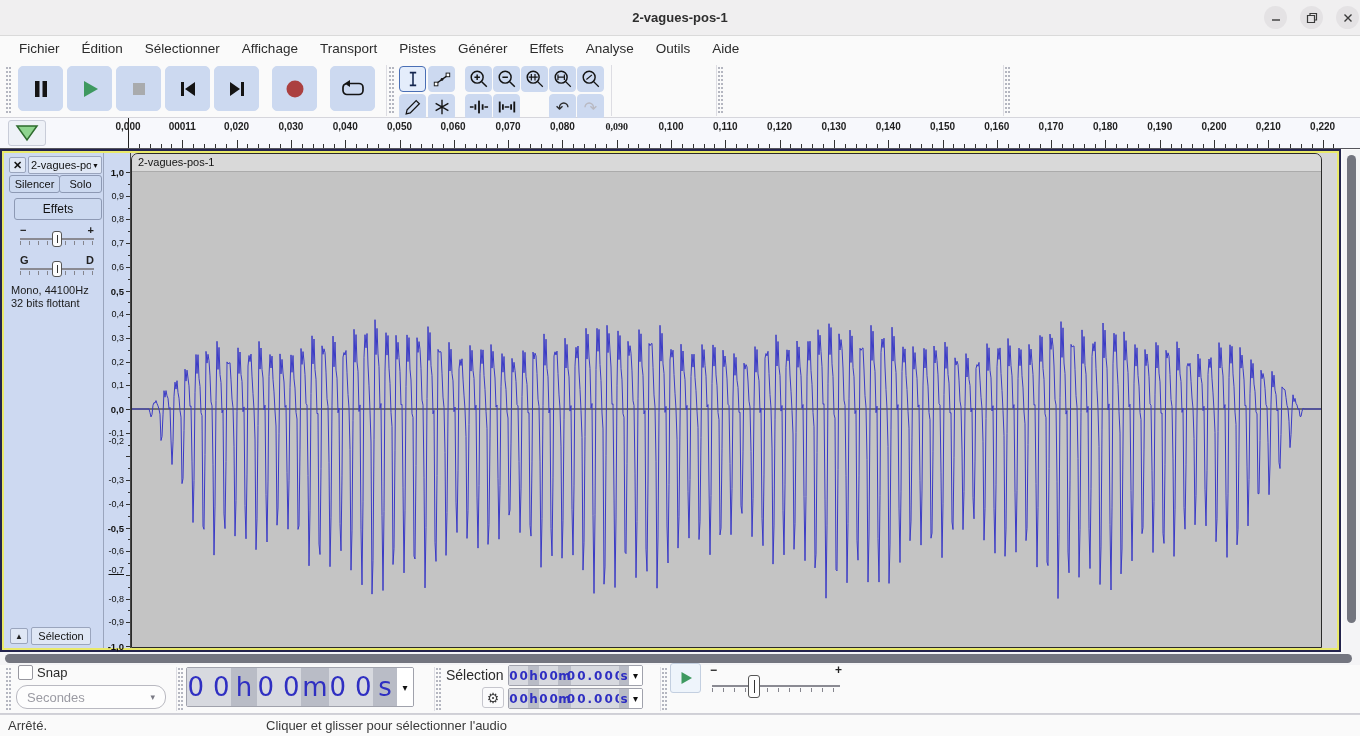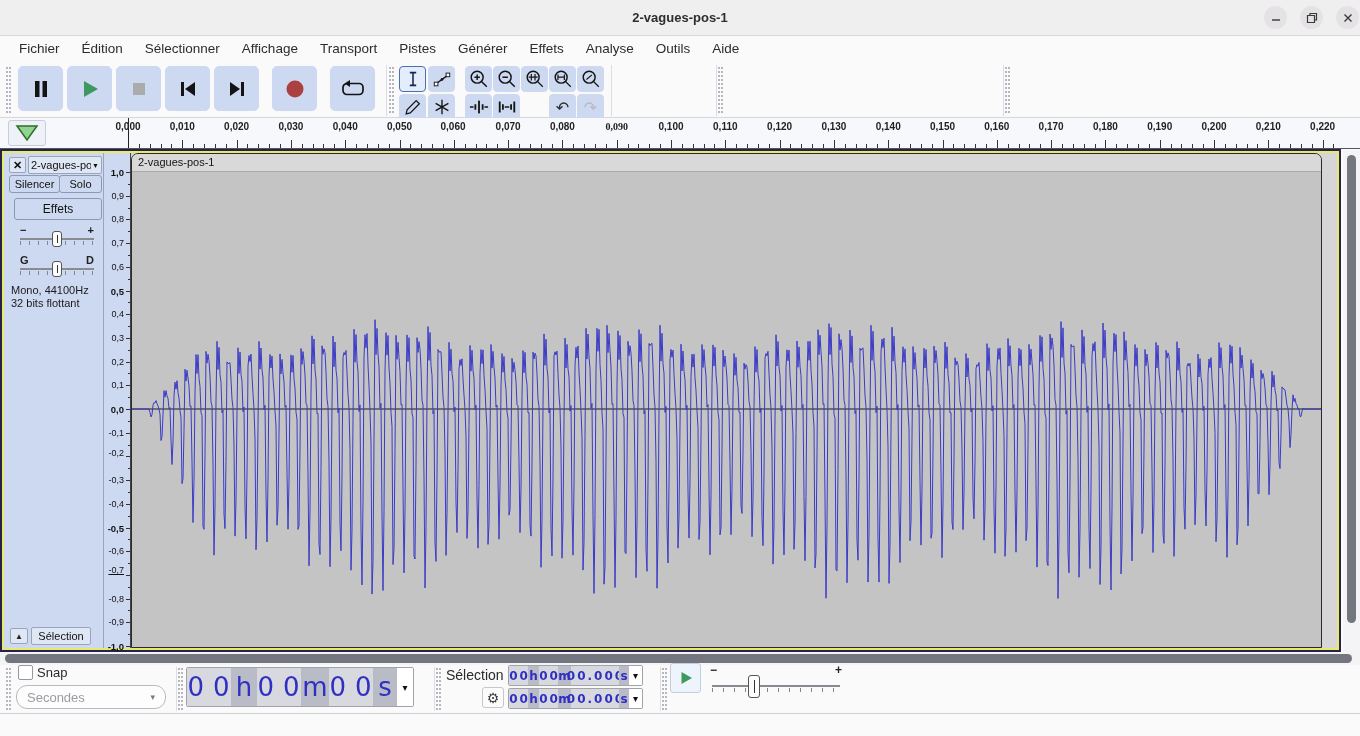--- a/index.html
+++ b/index.html
@@ -408,21 +408,21 @@
       <svg width="26" height="19" viewBox="0 0 26 19">
         <polygon points="3,2 23,2 13,16" fill="#8fd48f" stroke="#2e6b2e" stroke-width="1.5"></polygon>
       </svg>
     </div>
   <div class="tl-label" style="left: 128px;">0,000</div>
       <div class="tl-tick" style="left: 128px; height: 8px;"></div>
       <div class="tl-tick" style="left: 138.86px; height: 4px;"></div>
       <div class="tl-tick" style="left: 149.72px; height: 4px;"></div>
       <div class="tl-tick" style="left: 160.58px; height: 4px;"></div>
       <div class="tl-tick" style="left: 171.44px; height: 4px;"></div>
-      <div class="tl-label" style="left: 182.3px;">0,010</div>
+      <div class="tl-label" style="left: 182.3px;">00011</div>
       <div class="tl-tick" style="left: 182.3px; height: 8px;"></div>
       <div class="tl-tick" style="left: 193.16px; height: 4px;"></div>
       <div class="tl-tick" style="left: 204.02px; height: 4px;"></div>
       <div class="tl-tick" style="left: 214.88px; height: 4px;"></div>
       <div class="tl-tick" style="left: 225.74px; height: 4px;"></div>
       <div class="tl-label" style="left: 236.6px;">0,020</div>
       <div class="tl-tick" style="left: 236.6px; height: 8px;"></div>
       <div class="tl-tick" style="left: 247.46px; height: 4px;"></div>
       <div class="tl-tick" style="left: 258.32px; height: 4px;"></div>
       <div class="tl-tick" style="left: 269.18px; height: 4px;"></div>
@@ -624,21 +624,21 @@
           <div class="vr-tick" style="top: 220.45px; width: 2px;"></div>
           <div class="vr-label" style="top: 232.3px;">0,1</div>
           <div class="vr-tick" style="top: 232.3px; width: 4px;"></div>
           <div class="vr-tick" style="top: 244.15px; width: 2px;"></div>
           <div class="vr-label b" style="top: 256px;">0,0</div>
           <div class="vr-tick" style="top: 256px; width: 4px;"></div>
           <div class="vr-tick" style="top: 267.85px; width: 2px;"></div>
           <div class="vr-label" style="top: 279.7px;">-0,1</div>
           <div class="vr-tick" style="top: 279.7px; width: 4px;"></div>
           <div class="vr-tick" style="top: 291.55px; width: 2px;"></div>
-          <div class="vr-label" style="top: 300px; margin-left: 46px;">-0,2</div>
+          <div class="vr-label" style="top: 288px; margin-left: 46px;">-0,2</div>
           <div class="vr-tick" style="top: 303.4px; width: 4px;"></div>
           <div class="vr-tick" style="top: 315.25px; width: 2px;"></div>
           <div class="vr-label" style="top: 327.1px;">-0,3</div>
           <div class="vr-tick" style="top: 327.1px; width: 4px;"></div>
           <div class="vr-tick" style="top: 338.95px; width: 2px;"></div>
           <div class="vr-label" style="top: 350.8px;">-0,4</div>
           <div class="vr-tick" style="top: 350.8px; width: 4px;"></div>
           <div class="vr-tick" style="top: 362.65px; width: 2px;"></div>
           <div class="vr-label b" style="top: 374.5px;">-0,5</div>
           <div class="vr-tick" style="top: 374.5px; width: 4px;"></div>
@@ -736,13 +736,17 @@
     </div>
     <div class="speed">
       <div class="lab" style="left:2px">−</div>
       <div class="lab" style="right:2px">+</div>
       <div class="line"></div>
         <div class="ticks"></div>
       <div class="pthumb"></div>
     </div>
   </div>
 
+  <div class="statusbar">
+    <div class="state">Arrêté.</div>
+    <div class="hint">Cliquer et glisser pour sélectionner l'audio</div>
+  </div>
 </div>
 
 </body></html>

